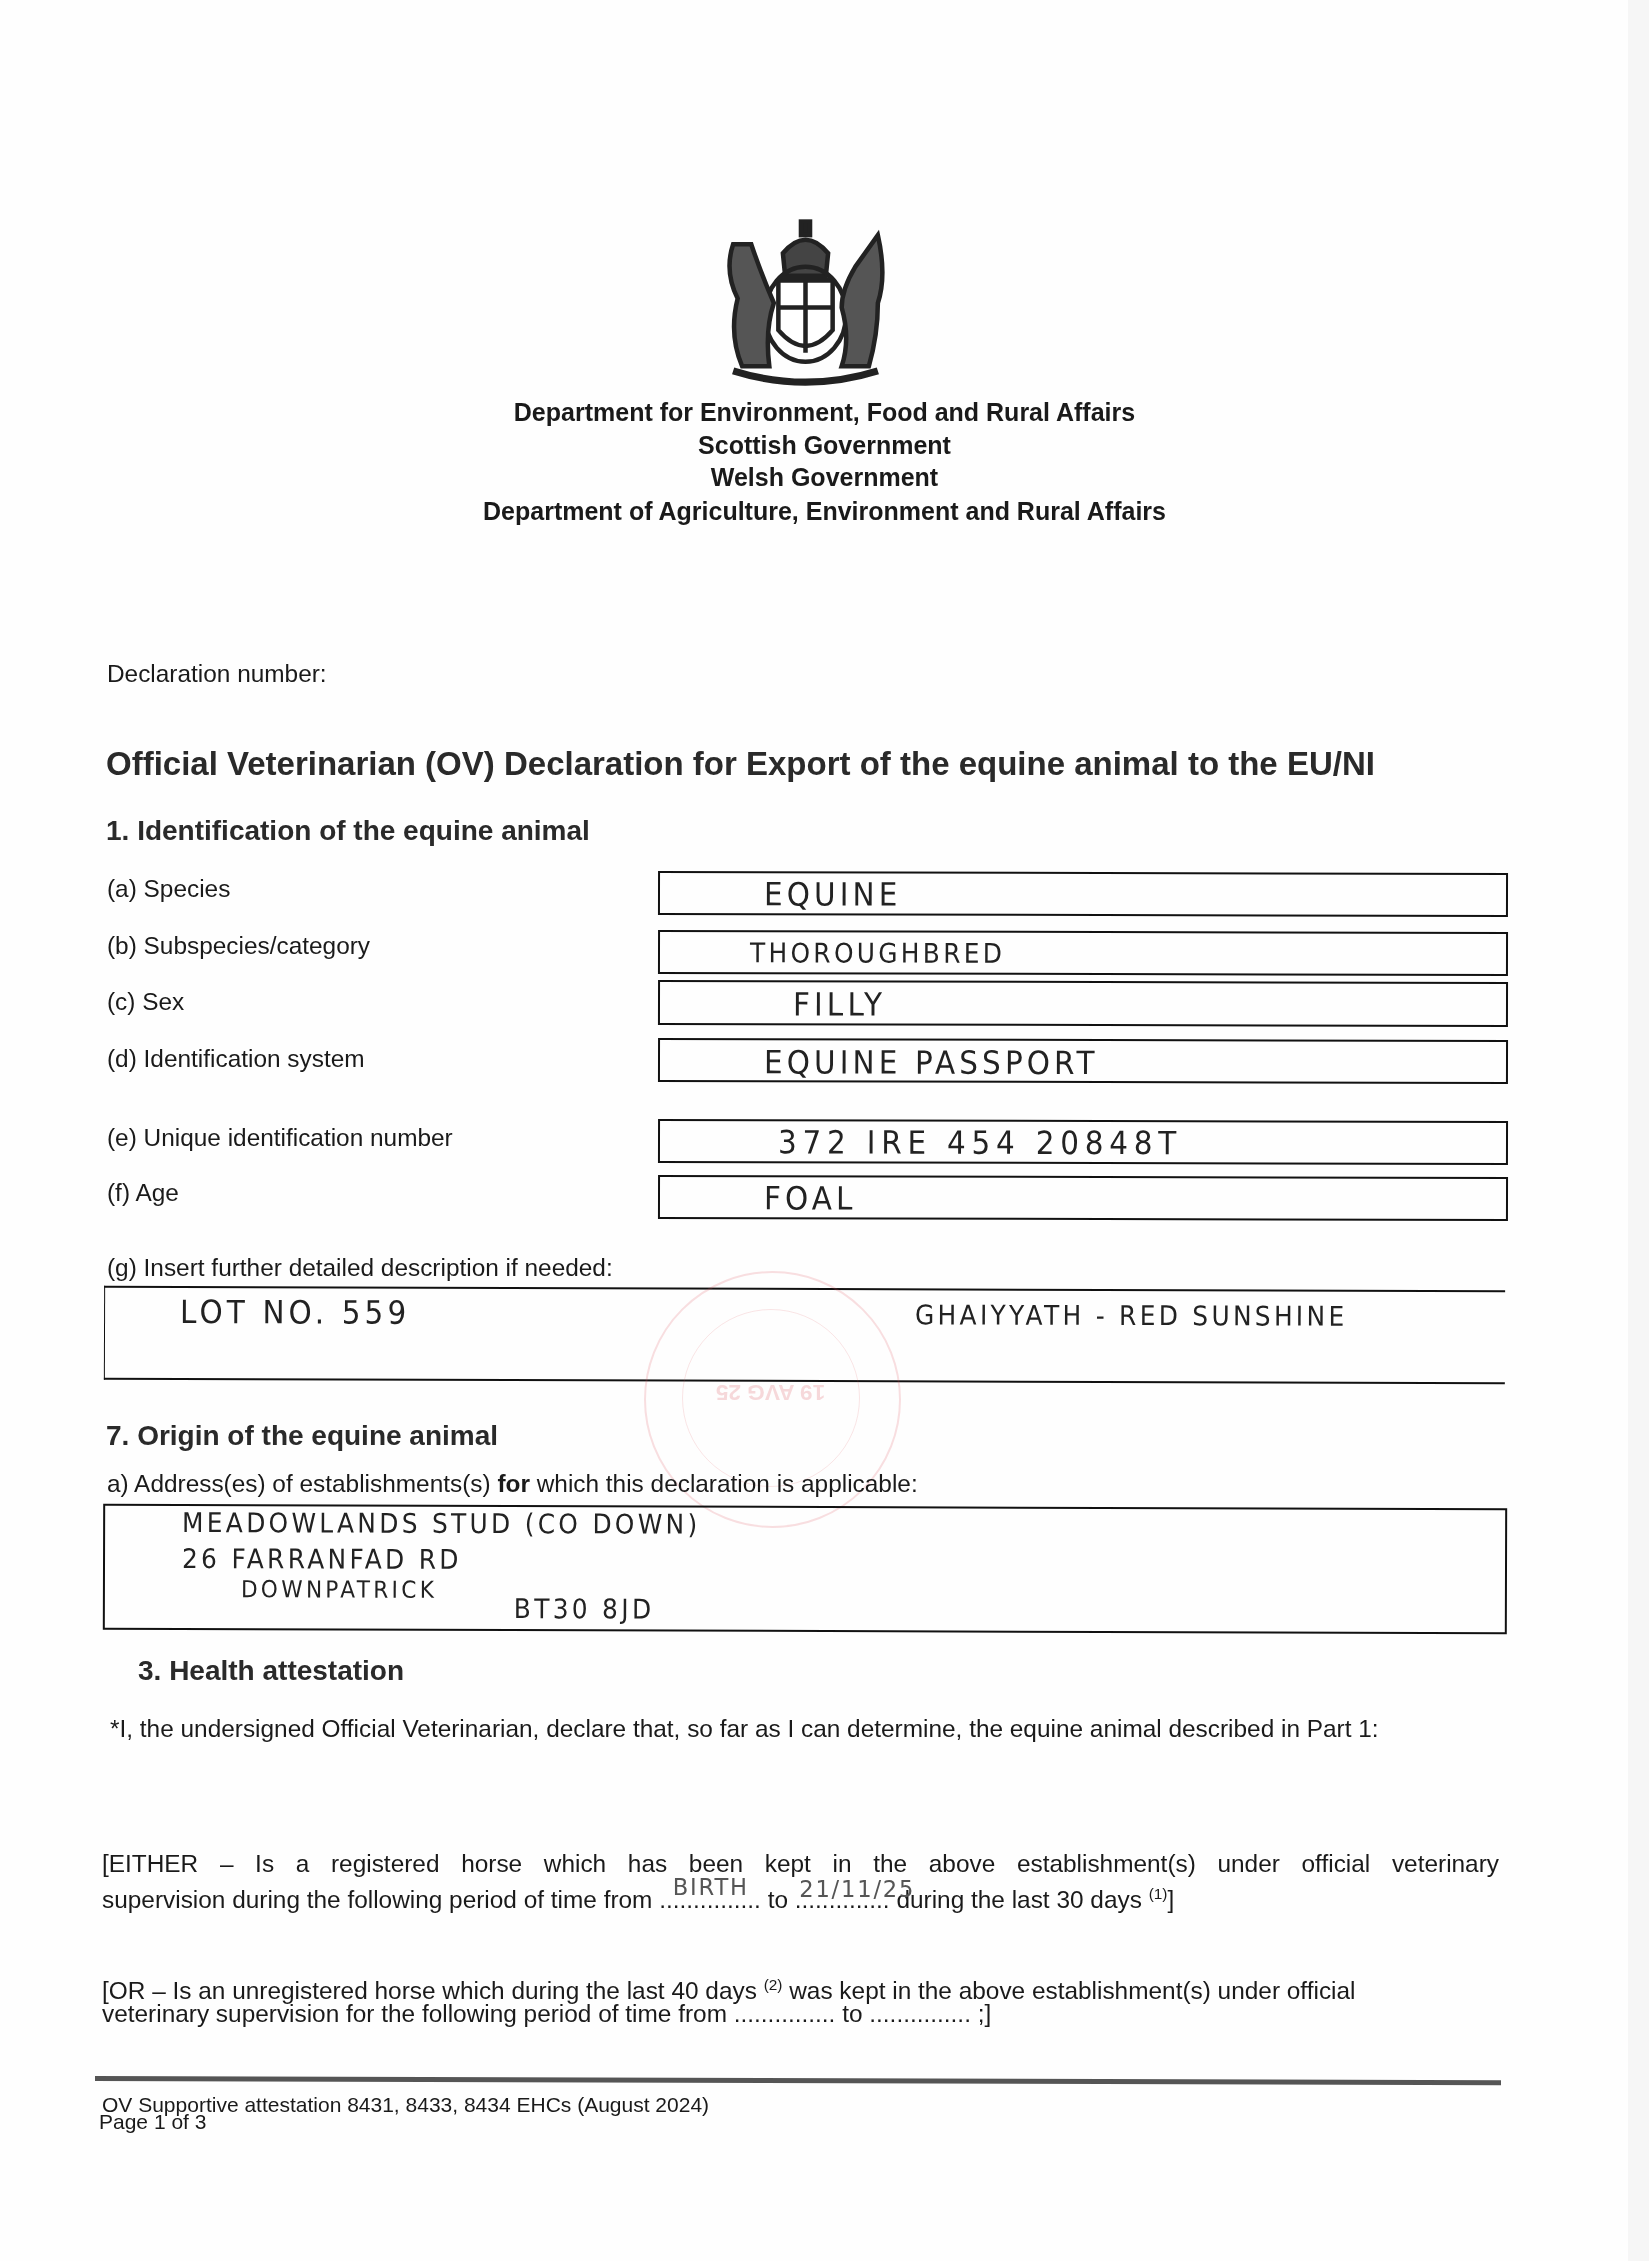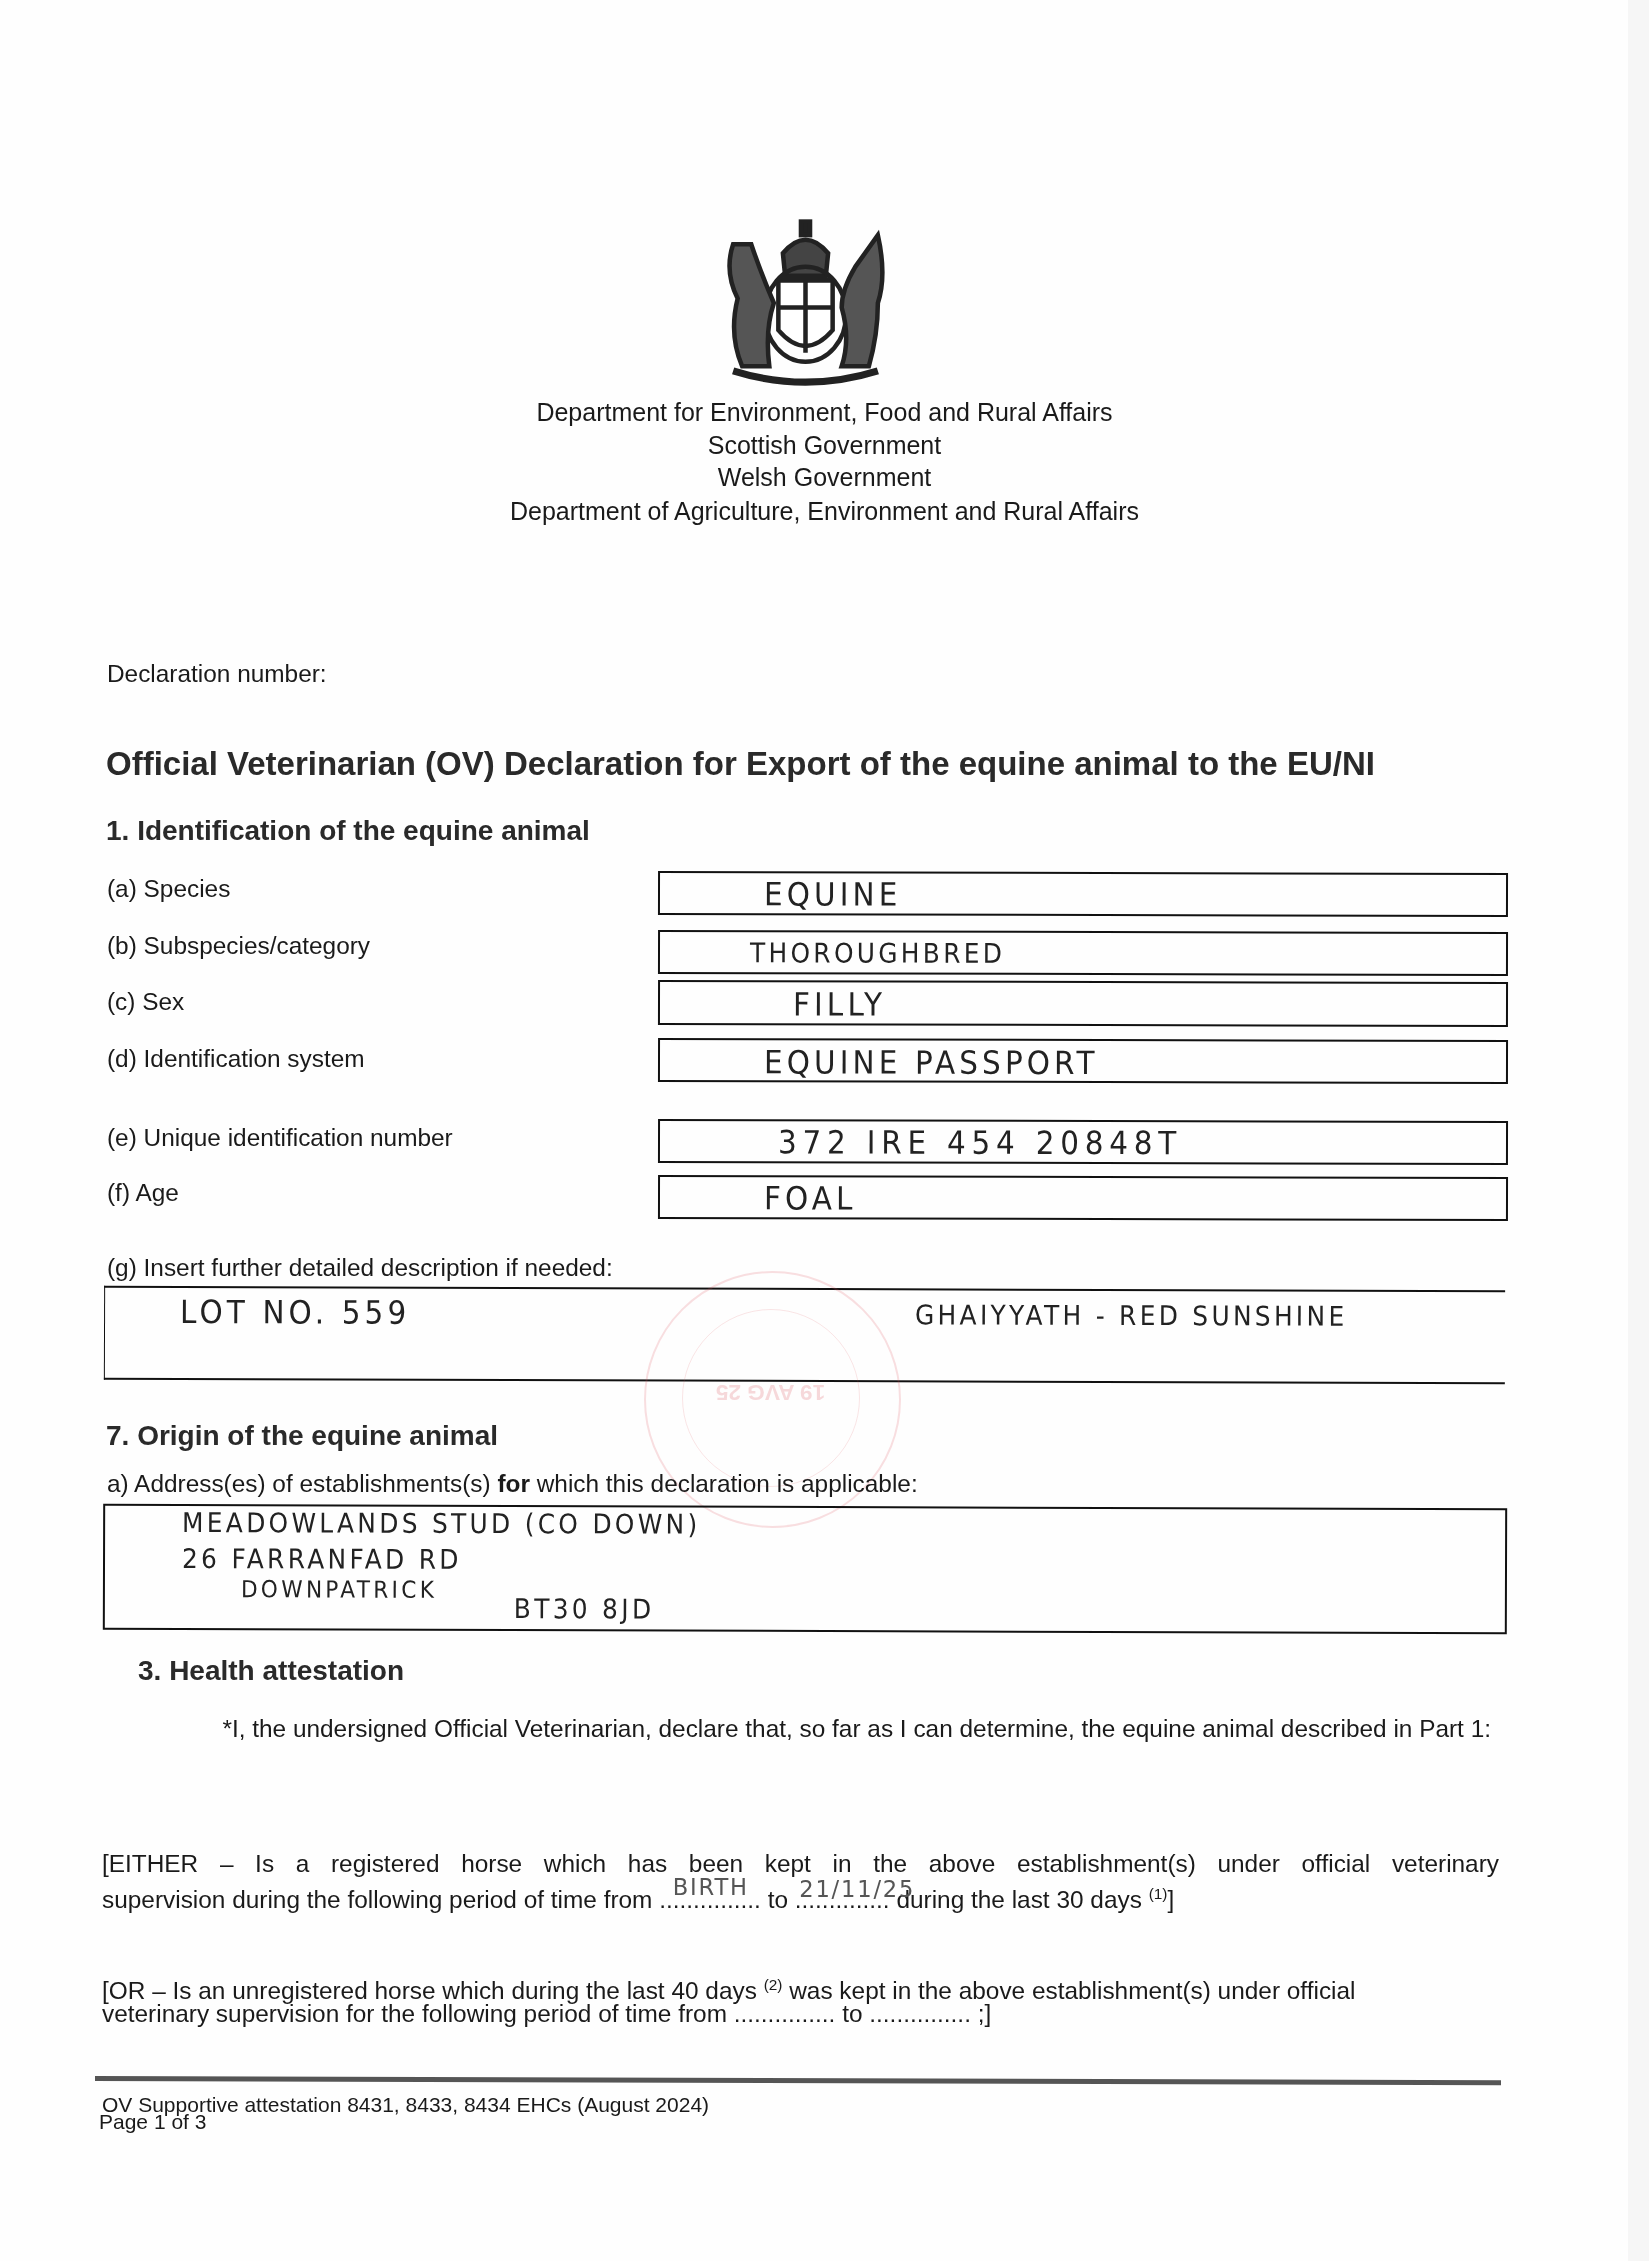--- a/index.html
+++ b/index.html
@@ -15,21 +15,21 @@
       position: absolute; left: 0; top: 0;
       width: 1628px; height: 2261px;
       background: #fefefe;
     }
     .abs { position: absolute; }
     .crest {
       position: absolute; left: 706px; top: 217px; width: 199px; height: 172px;
     }
     .dept {
       position: absolute; left: 0; width: 1649px; text-align: center;
-      font-weight: normal; font-size: 25px; line-height: 33px;
+      font-weight: bold; font-size: 25px; line-height: 33px;
     }
     .label { font-size: 24.4px; }
     .title-main { font-weight: bold; font-size: 33px; color: #2a2a2a; }
     .section-h { font-weight: bold; font-size: 28px; color: #2a2a2a; }
     .box {
       position: absolute; border: 2.3px solid #111; background: transparent;
     }
     .hand {
       position: absolute;
       font-family: "DejaVu Sans", sans-serif;
@@ -152,21 +152,21 @@
   </div>
   <div class="box" style="left: 103px; top: 1506px; width: 1400px; height: 122px; transform: rotate(0.18deg);">
     <div class="hand small" style="left: 77px; top: 0.9px;">MEADOWLANDS STUD (CO DOWN)</div>
     <div class="hand small" style="left: 77px; top: 37px;">26 FARRANFAD RD</div>
     <div class="hand small" style="left: 136px; top: 69px; font-size: 23.5px;">DOWNPATRICK</div>
     <div class="hand small" style="left: 409px; top: 86px;">BT30 8JD</div>
   </div>
 
   <div class="abs section-h" style="left: 106px; top: 1655px; margin-left: 32px;">3. Health attestation</div>
 
-  <div class="abs body-text" style="left: 98px; top: 1714px; width: 1393px; text-align: right;">*I, the undersigned Official Veterinarian, declare that, so far as I can determine, the equine animal described in Part 1:</div>
+  <div class="abs body-text" style="left: 110px; top: 1714px; width: 1393px;">*I, the undersigned Official Veterinarian, declare that, so far as I can determine, the equine animal described in Part 1:</div>
 
   <div class="abs body-text justify" style="left: 102px; top: 1849px; width: 1397px;">[EITHER – Is a registered horse which has been kept in the above establishment(s) under official veterinary</div>
   <div class="abs body-text" style="left: 102px; top: 1879px; width: 1397px; white-space: nowrap;">
     <span>supervision during the following period of time from </span><span style="position: relative; display: inline-block;"><span>...............</span><span class="hand-inline" style="left: 13.6px; top: -12.7px;">BIRTH</span></span><span> to </span><span style="position: relative; display: inline-block;"><span>..............</span><span class="hand-inline" style="left: 4.5px; top: -11px;">21/11/25</span></span><span> during the last 30 days </span><sup style="font-size: 15.4px;">(1)</sup><span>]</span>
   </div>
 
   <div class="abs body-text" style="left: 102px; top: 1970px; width: 1402px; white-space: nowrap;">
     <span>[OR – Is an unregistered horse which during the last 40 days </span><sup style="font-size: 15.4px;">(2)</sup><span> was kept in the above establishment(s) under official</span>
   </div>
   <div class="abs body-text" style="left: 102px; top: 1999px; width: 1397px;">veterinary supervision for the following period of time from ............... to ............... ;]</div>

